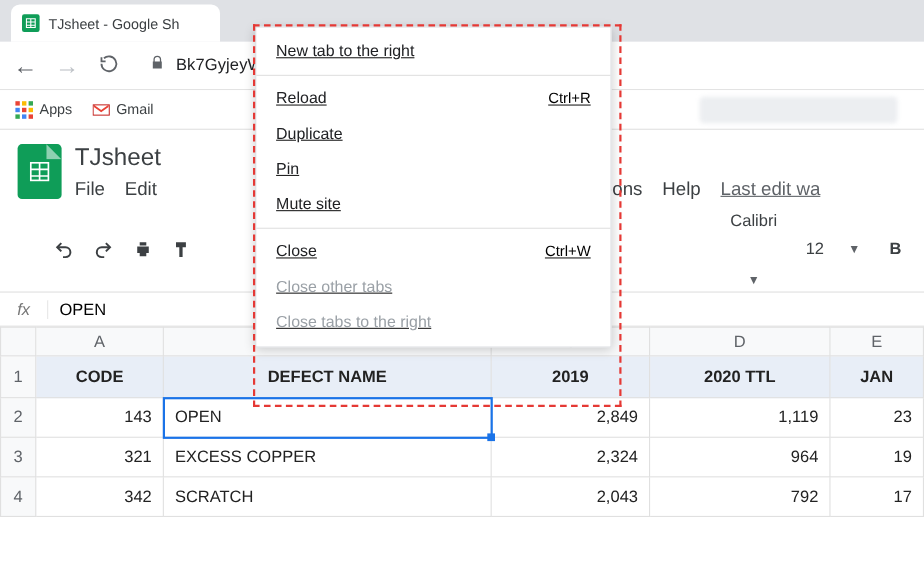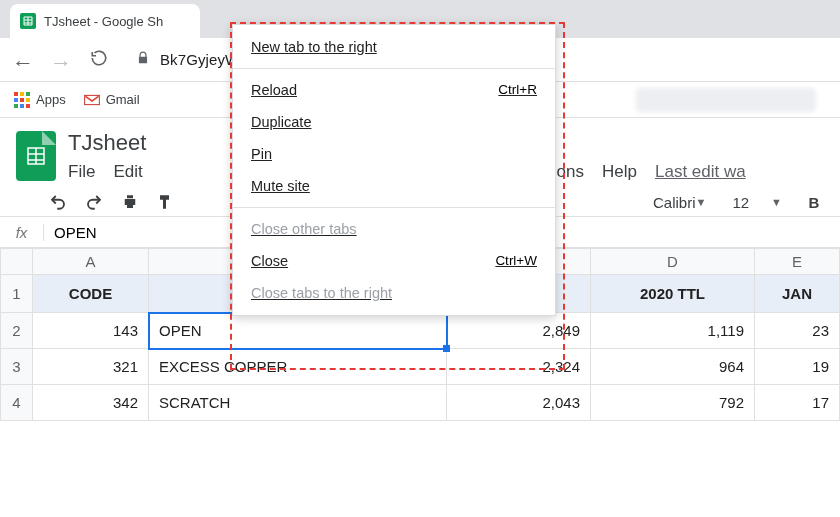--- a/index.html
+++ b/index.html
@@ -38,21 +38,21 @@
   .sheets-logo::after { content:""; position:absolute; right:0; top:0; width:14px; height:14px; background:#8ed1b1; clip-path: polygon(0 0, 100% 100%, 0 100%); }
   .sheets-logo svg { width:20px; height:20px; }
   .doc-title { font-size:22px; color:#3c4043; }
   .menus { display:flex; gap:18px; margin-top:6px; font-size:17px; color:#3c4043; }
   .menus span { cursor:pointer; }
   .last-edit { text-decoration: underline; color:#5f6368; }
 
   
   .sheet-toolbar { display:flex; align-items:center; gap:16px; padding:10px 16px 4px 48px; font-size:15px; color:#3c4043; }
   .tb-ic { width:20px; height:20px; display:flex; align-items:center; justify-content:center; color:#3c4043; cursor:pointer; }
-  .font-select { display:flex; align-items:center; margin-left:auto; margin-right:10px; }
+  .font-select { display:flex; align-items:center; gap:40px; margin-left:auto; margin-right:10px;flex-direction:column; }
   .dropdown-caret { font-size:11px; color:#5f6368; }
   .size-select { display:flex; align-items:center; gap:22px; margin-right:6px; }
 
   
   .formula-bar { display:flex; align-items:center; border-top:1px solid #e0e0e0; border-bottom:1px solid #e0e0e0; height:32px; }
   .fx { width:44px; text-align:center; font-style:italic; color:#777; border-right:1px solid #e0e0e0; font-size:15px; }
   .formula-input { flex:1; padding:0 10px; font-size:15px; outline:none; border:none; }
 
   
   .grid { border-collapse:collapse; width:100%; table-layout:fixed; }
@@ -263,25 +263,25 @@
   <div class="ctx-item">
       <span>Duplicate</span>
     </div>
   <div class="ctx-item">
       <span>Pin</span>
     </div>
   <div class="ctx-item">
       <span>Mute site</span>
     </div>
   <div class="ctx-sep"></div>
+  <div class="ctx-item">
+      <span>Close</span>
+      <span class="ctx-shortcut">Ctrl+W</span>
+    </div>
   <div class="ctx-item dim">
       <span>Close other tabs</span>
     </div>
-  <div class="ctx-item">
-      <span>Close</span>
-      <span class="ctx-shortcut">Ctrl+W</span>
-    </div>
   <div class="ctx-item dim">
       <span>Close tabs to the right</span>
     </div>
 </div>
 
 <div class="highlight-box"></div>
 
 </body></html>

